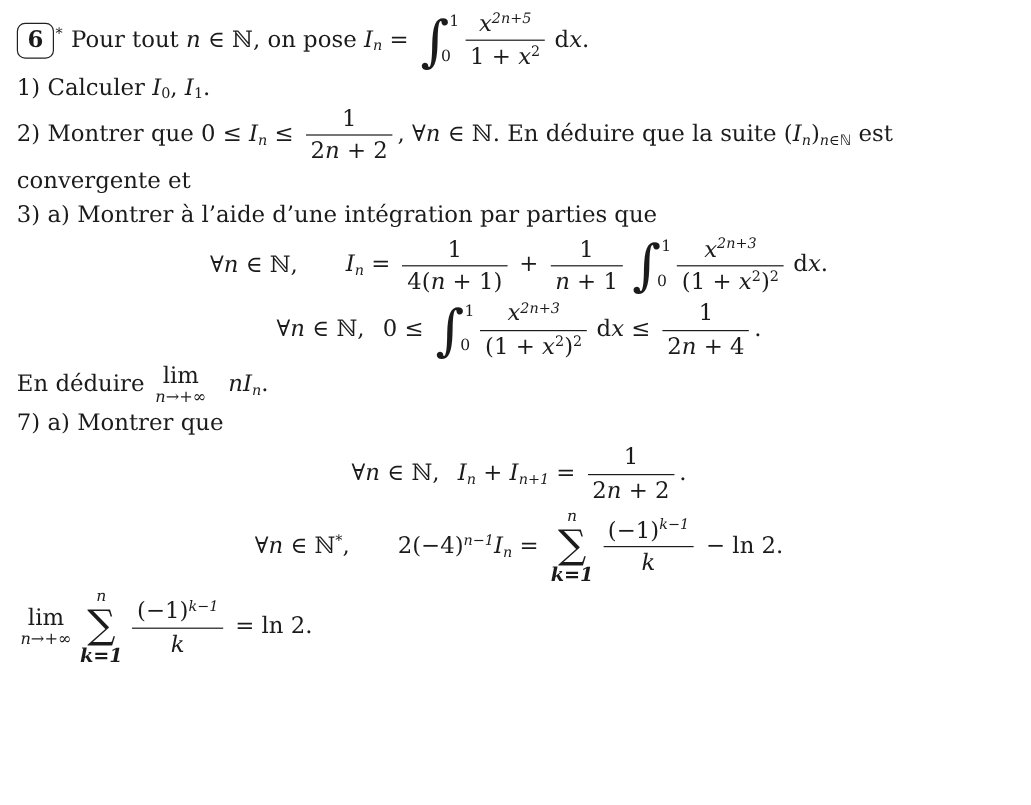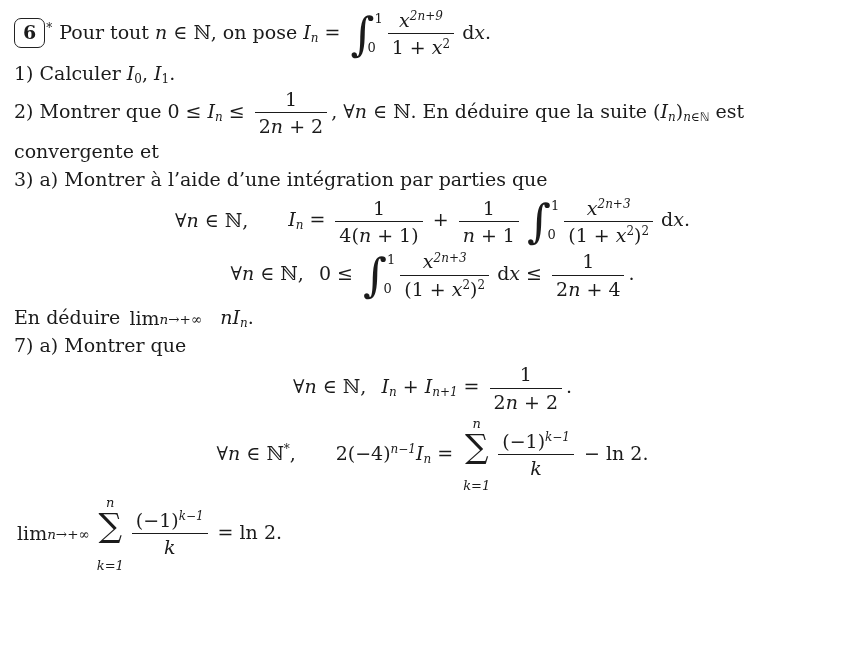--- a/index.html
+++ b/index.html
@@ -23,40 +23,40 @@
   .frac { display:inline-block; vertical-align:middle; text-align:center; margin:0 4px; line-height:1.18; }
   .frac .num { display:block; padding:0 4px 2px 4px; white-space:nowrap; }
   .frac .den { display:block; border-top:1.3px solid #1b1b1b; padding:2px 4px 0 4px; white-space:nowrap; }
   .intwrap { display:inline-flex; vertical-align:middle; margin:0 1px 0 4px; }
   .int-glyph { font-size:46px; line-height:1; }
   .int-scripts { display:inline-flex; flex-direction:column; justify-content:space-between; font-size:13px; line-height:1; height:46px; padding:1px 0 3px 0; }
   .int-sub { margin-left:-7px; }
   .sumwrap { display:inline-flex; flex-direction:column; align-items:center; vertical-align:middle; line-height:1; margin:0 4px; }
   .sum-top { font-size:13px; font-style:italic; margin-bottom:1px; }
   .sum-glyph { font-size:33px; line-height:0.95; }
-  .sum-bot { font-size:13px; font-style:italic; margin-top:17px; }
-  .limwrap { display:inline-flex; flex-direction:row; align-items:center; vertical-align:middle; line-height:1.05; margin:0 3px; }
+  .sum-bot { font-size:16px; font-style:italic; margin-top:2px;font-weight:bold; }
+  .limwrap { display:inline-flex; flex-direction:column; align-items:center; vertical-align:middle; line-height:1.05; margin:0 3px; }
   .lim-sub { font-size:13.5px; font-style:italic; }
   .dop { margin-left:4px; }
   .qd { display:inline-block; width:2.1em; }
   .sp { display:inline-block; width:0.8em; }
   .nowrap { white-space:nowrap; }
 </style>
 </head>
 <body>
 
 <div class="page">
 
   <div class="line"><span class="exbox"><span>6</span></span><sup class="star">*</sup><span>Pour tout </span><i>n</i><span> ∈ ℕ, on pose </span><span class="nowrap"><i>I</i><sub class="it">n</sub><span> = </span><span class="intwrap">
           <span class="int-glyph">∫</span>
           <span class="int-scripts">
             <span class="int-sup">1</span>
             <span class="int-sub">0</span>
           </span>
-        </span><span class="frac"><span class="num"><i>x</i><sup class="it">2n+9</sup></span><span class="den"><span>1 + </span><i>x</i><sup>2</sup></span></span><span class="dop">d</span><i>x</i><span>.</span></span></div>
+        </span><span class="frac"><span class="num"><i>x</i><sup class="it">2n+5</sup></span><span class="den"><span>1 + </span><i>x</i><sup>2</sup></span></span><span class="dop">d</span><i>x</i><span>.</span></span></div>
 
   <div class="line"><span>1) Calculer </span><i>I</i><sub>0</sub><span>, </span><i>I</i><sub>1</sub><span>.</span></div>
 
   <div class="line"><span>2) Montrer que 0 ≤ </span><i>I</i><sub class="it">n</sub><span> ≤ </span><span class="frac"><span class="num">1</span><span class="den"><span>2</span><i>n</i><span> + 2</span></span></span><span>, </span><span>∀</span><i>n</i><span> ∈ ℕ. En déduire que la suite (</span><i>I</i><sub class="it">n</sub><span>)</span><sub class="it">n∈ℕ</sub><span> est convergente et</span></div>
 
   <div class="line"><span>3) a) Montrer à l’aide d’une intégration par parties que</span></div>
 
   <div class="display"><span>∀</span><i>n</i><span> ∈ ℕ,</span><span class="qd"></span><span class="nowrap"><i>I</i><sub class="it">n</sub><span> = </span><span class="frac"><span class="num">1</span><span class="den"><span>4(</span><i>n</i><span> + 1)</span></span></span><span> + </span><span class="frac"><span class="num">1</span><span class="den"><i>n</i><span> + 1</span></span></span><span class="intwrap">
           <span class="int-glyph">∫</span>
           <span class="int-scripts">

